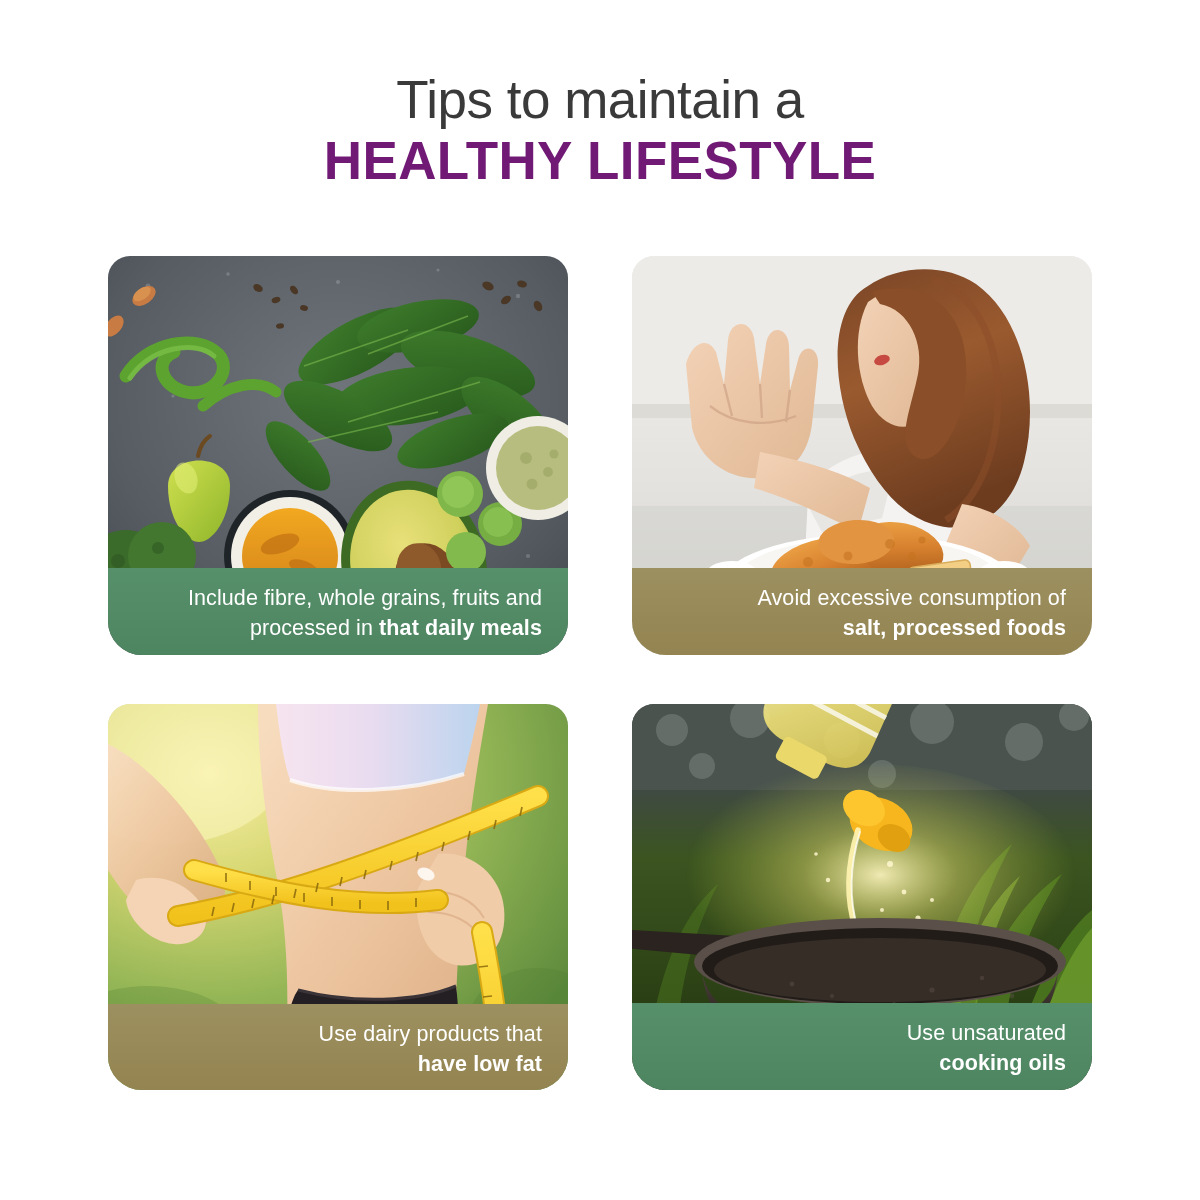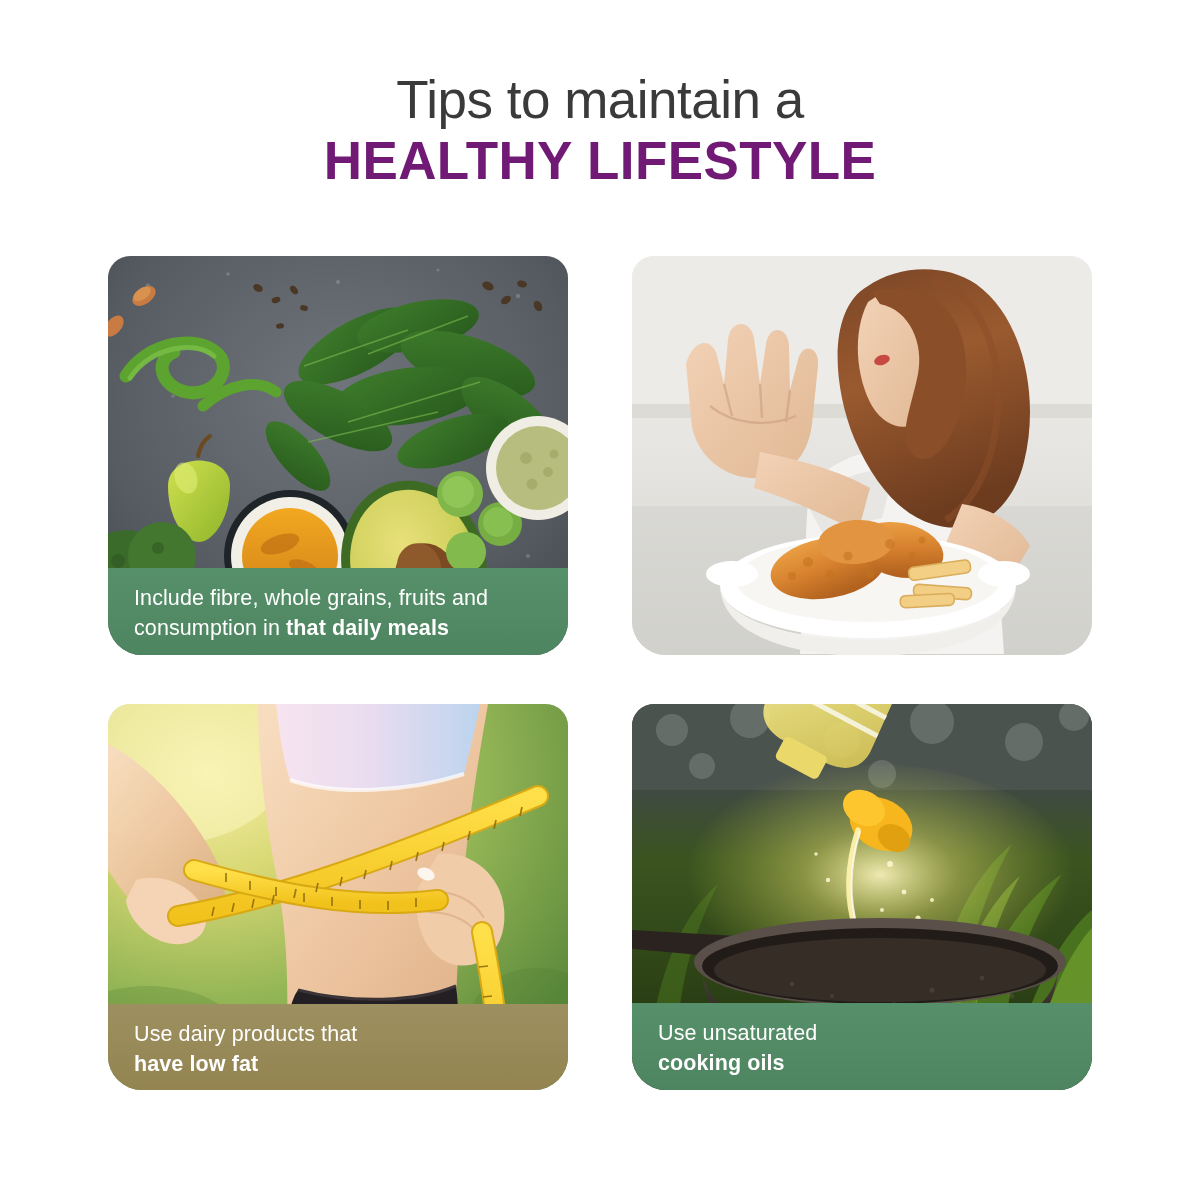--- a/index.html
+++ b/index.html
@@ -71,21 +71,21 @@
     overflow: hidden;
   }
   .card-photo svg { display: block; width: 100%; height: 100%; }
 
   .caption {
     position: absolute;
     left: 0;
     right: 0;
     bottom: 0;
     padding: 16px 26px 20px;
-    text-align: left;
+    text-align: right;
     color: #ffffff;
     font-size: 21.5px;
     line-height: 1.38;
     letter-spacing: 0.1px;
   }
   .caption .lead { font-weight: 400; }
   .caption .strong { font-weight: 700; }
 
   .cap-green {
     height: 87px;
@@ -267,21 +267,21 @@
             </g>
           </g>
 
           <g>
             <circle cx="412" cy="352" r="0" fill="none"></circle>
           </g>
         </svg>
       </div>
       <div class="caption cap-green">
         <div><span class="lead">Include fibre, whole grains, fruits and</span></div>
-        <div><span class="lead">consumption in </span><span class="strong">that daily meals</span></div>
+        <div><span class="lead">processed in </span><span class="strong">that daily meals</span></div>
       </div>
     </div>
 
     <div class="card">
       <div class="card-photo">
         <svg viewBox="0 0 460 399" preserveAspectRatio="xMidYMid slice">
           <defs>
             <linearGradient id="room2" x1="0" y1="0" x2="0" y2="1">
               <stop offset="0%" stop-color="#f3f2f0"></stop>
               <stop offset="55%" stop-color="#e4e3df"></stop>
@@ -365,20 +365,24 @@
                 <circle cx="290" cy="284" r="3.6"></circle>
             </g>
 
             <g fill="#f2cf84" stroke="#d9ad5c" stroke-width="1.6">
               <rect x="276" y="312" width="62" height="13" rx="5" transform="rotate(-8 276 312)"></rect>
               <rect x="282" y="328" width="58" height="12" rx="5" transform="rotate(4 282 328)"></rect>
               <rect x="268" y="340" width="54" height="12" rx="5" transform="rotate(-3 268 340)"></rect>
             </g>
           </g>
         </svg>
+      </div>
+      <div class="caption cap-gold">
+        <div><span class="lead">Avoid excessive consumption of</span></div>
+        <div><span class="strong">salt, processed foods</span></div>
       </div>
     </div>
 
     <div class="card">
       <div class="card-photo">
         <svg viewBox="0 0 460 386" preserveAspectRatio="xMidYMid slice">
           <defs>
             <radialGradient id="sunBg" cx="22%" cy="18%" r="95%">
               <stop offset="0%" stop-color="#f7f0a8"></stop>
               <stop offset="28%" stop-color="#d8d874"></stop>

